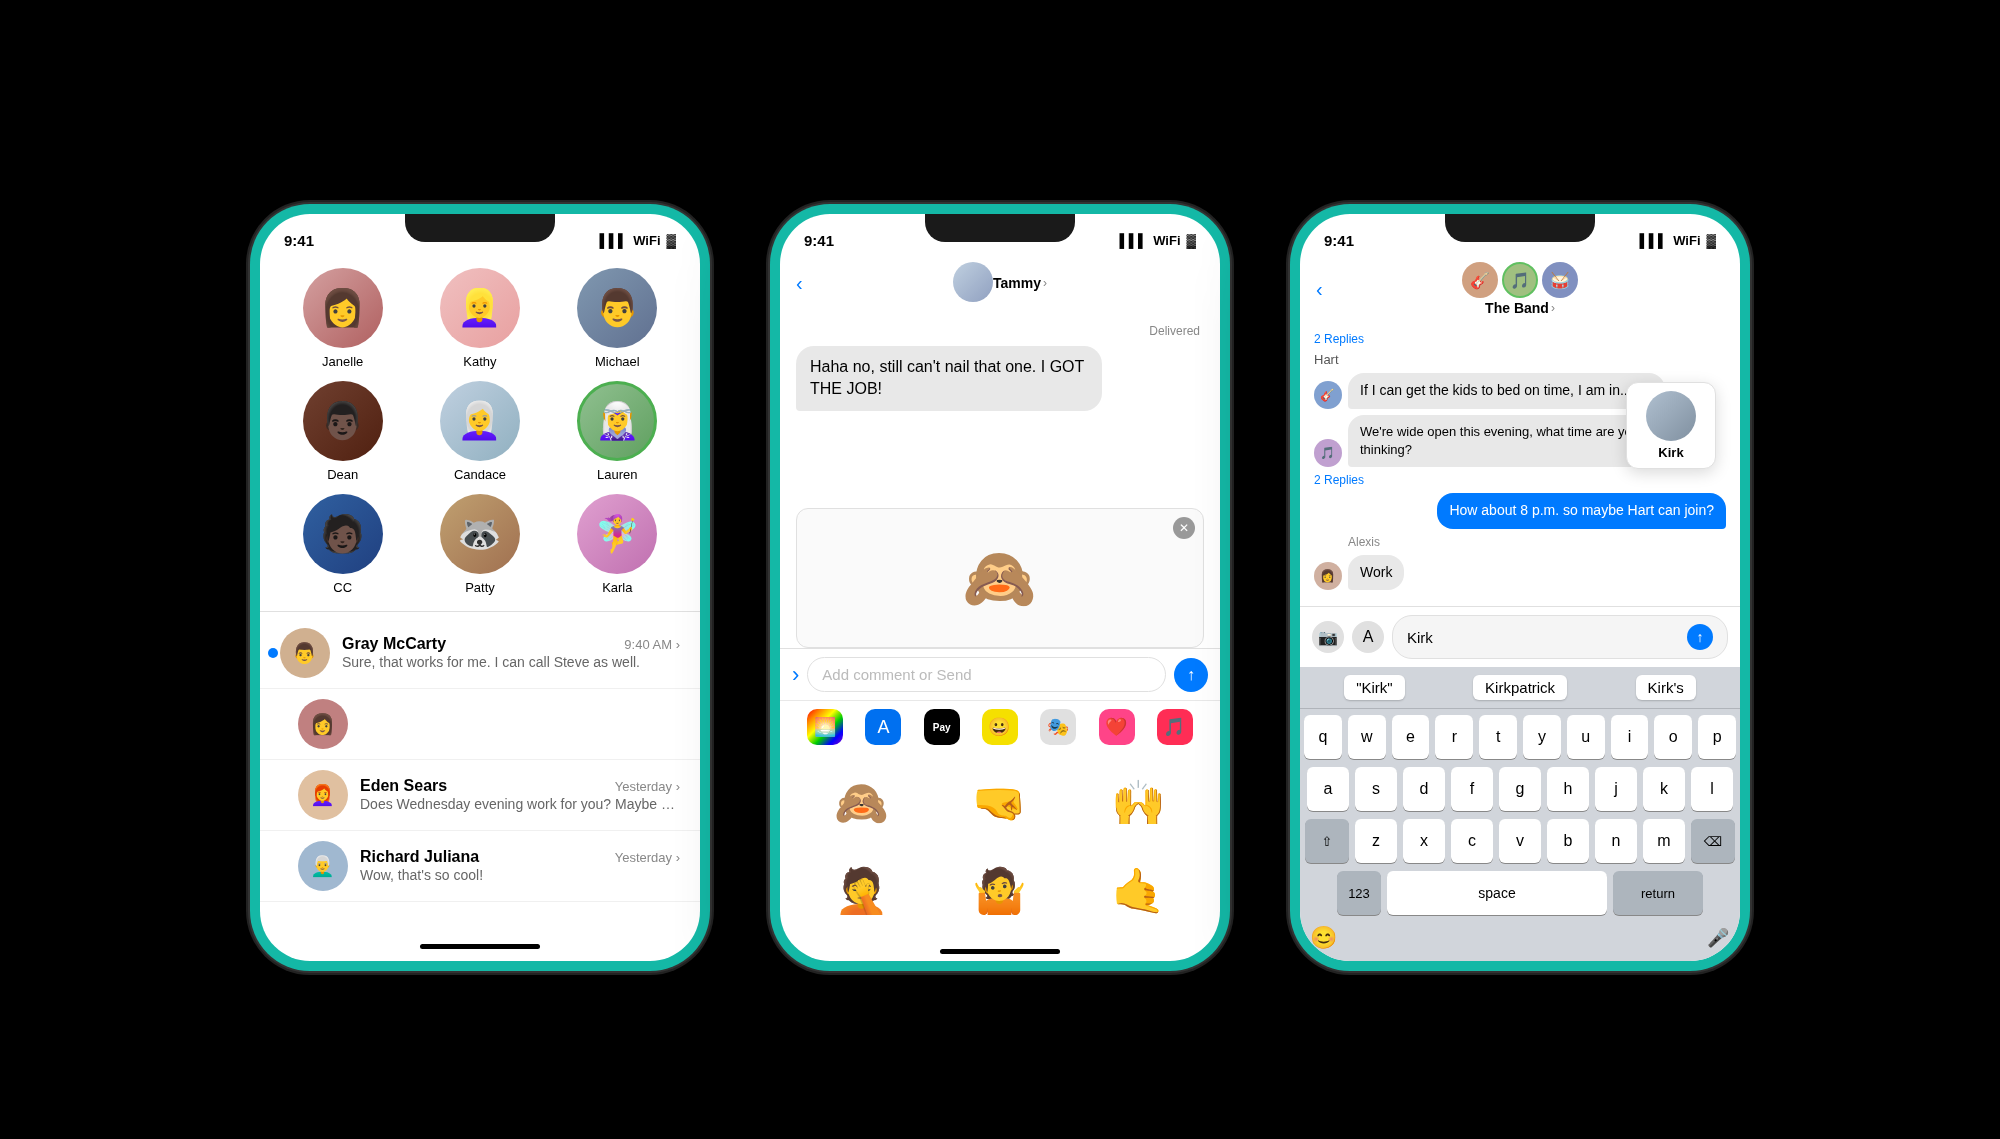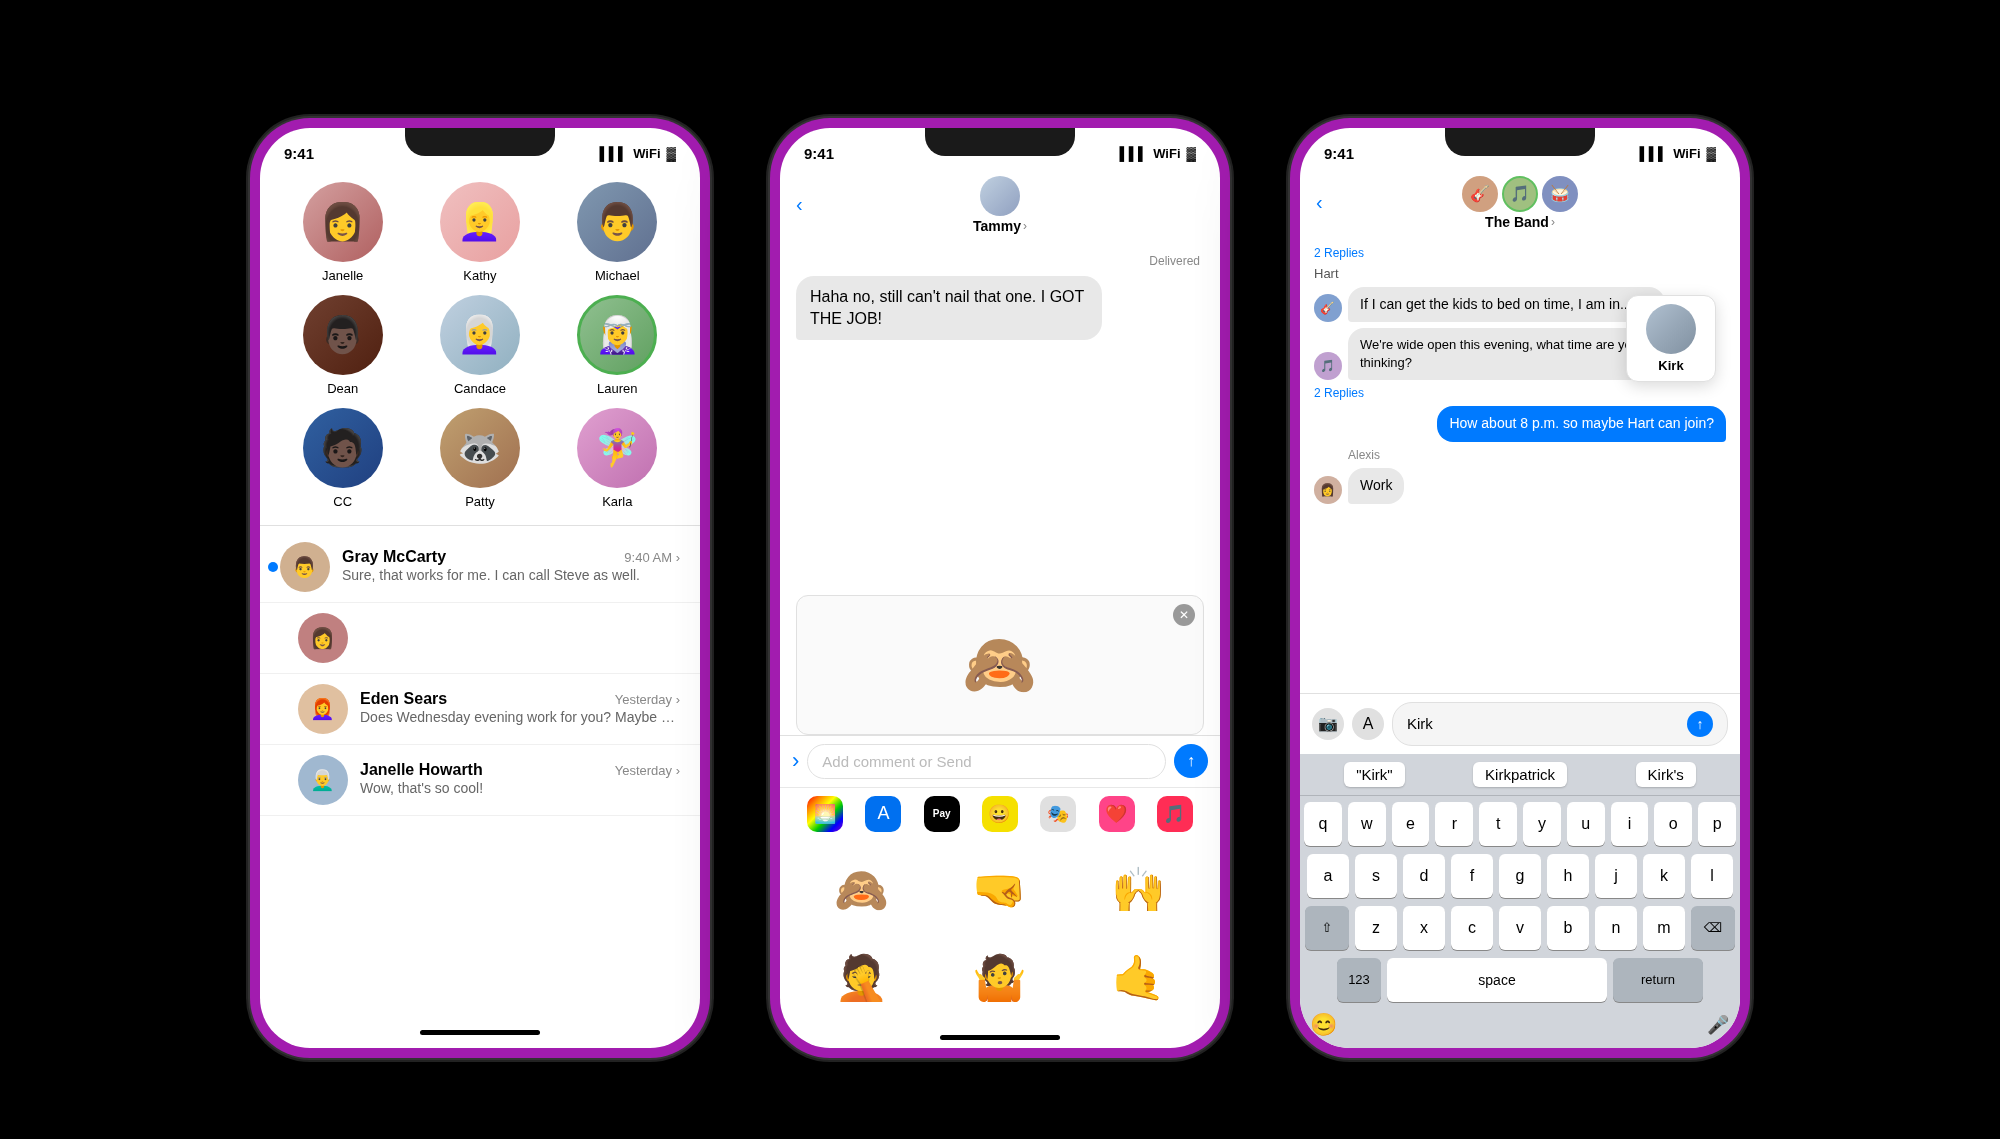--- a/index.html
+++ b/index.html
@@ -15,22 +15,22 @@
     }
     .phones-container {
       display: flex;
       gap: 60px;
       align-items: center;
     }
 
     
     .iphone {
       width: 460px;
-      height: 940px;
-      background: #a21caf;
+      height: 767px;
+      background: #14b8a6;
       border-radius: 60px;
       position: relative;
       box-shadow: 0 0 0 2px #333, 0 0 0 4px #222, 0 30px 80px rgba(0,0,0,0.8);
       overflow: hidden;
       margin-top: 36px;
     }
     .iphone-screen {
       position: absolute;
       top: 10px;
       left: 10px;
@@ -165,21 +165,21 @@
     .phone2-screen { background: #fff; }
     .chat-header {
       display: flex;
       align-items: center;
       justify-content: center;
       padding: 4px 20px 10px;
       position: relative;
       flex-shrink: 0;
     }
     .back-btn { position: absolute; left: 16px; color: #007AFF; font-size: 20px; }
-    .chat-header-center { display: flex; flex-direction: column; align-items: center; }
+    .chat-header-center { display: flex; align-items: center; }
     .chat-avatar {
       width: 40px;
       height: 40px;
       border-radius: 50%;
       background: #ccc;
       margin-bottom: 2px;
     }
 
     .chat-messages {
       flex: 1;
@@ -588,21 +588,21 @@
               <span class="message-time">Yesterday ›</span>
             </div>
             <div class="message-preview">Does Wednesday evening work for you? Maybe 7:30?</div>
           </div>
         </div>
 
         <div class="message-row">
           <div class="message-row-avatar" style="background: #a0b8d0; margin-left: 18px;">👨‍🦳</div>
           <div class="message-content">
             <div class="message-name-row">
-              <span class="message-sender">Janelle Howarth</span>
+              <span class="message-sender">Richard Juliana</span>
               <span class="message-time">Yesterday ›</span>
             </div>
             <div class="message-preview">Wow, that's so cool!</div>
           </div>
         </div>
       </div>
 
       <div style="height:30px; display:flex; align-items:center; justify-content:center; flex-shrink:0;">
         <div style="width:120px; height:5px; background:#000; border-radius:3px;"></div>
       </div>

